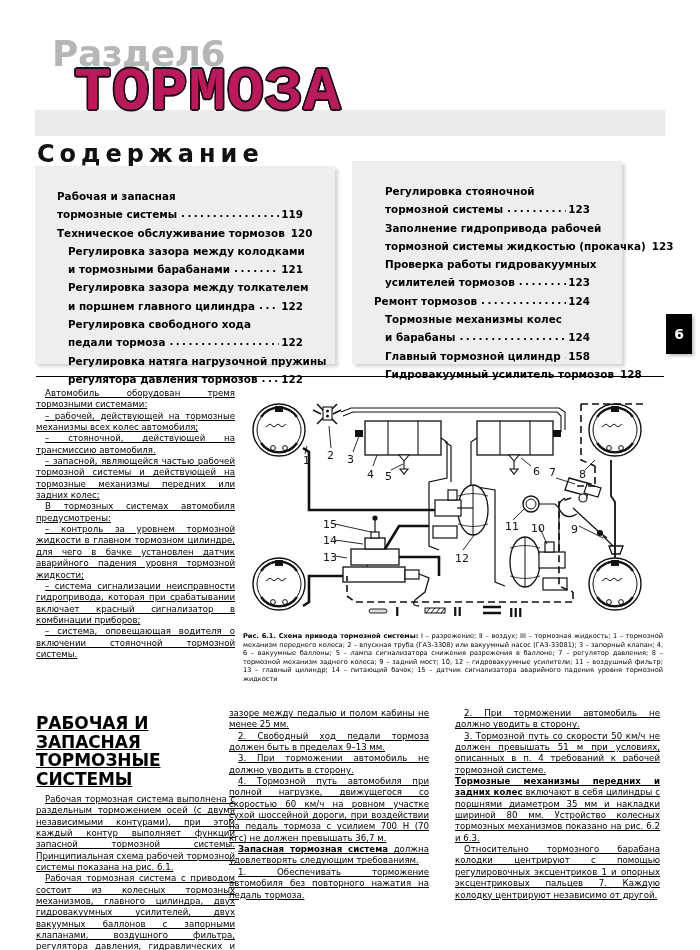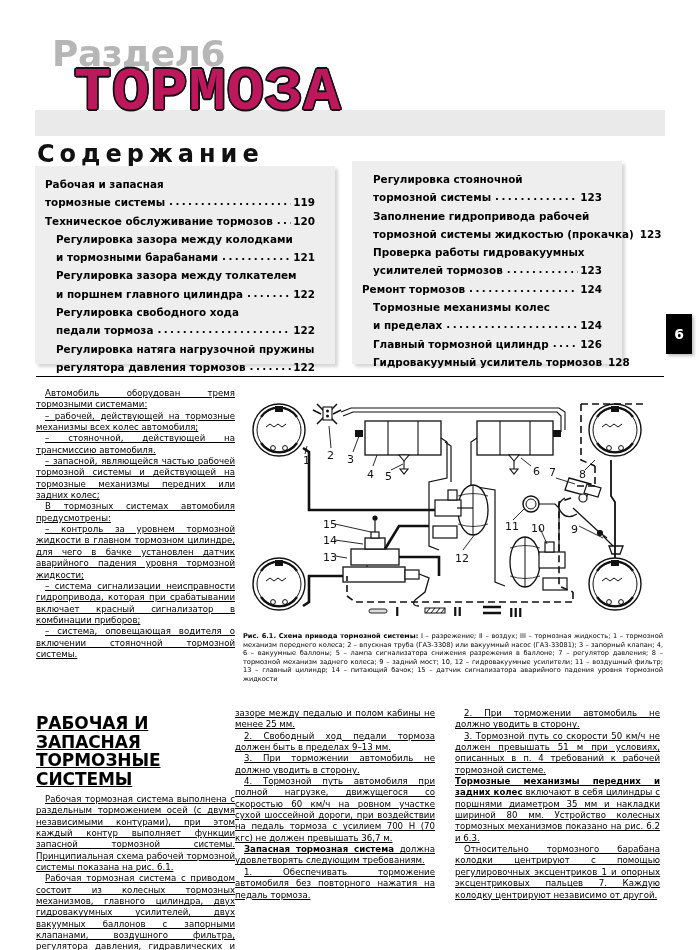--- a/index.html
+++ b/index.html
@@ -74,21 +74,21 @@
     color: #111;
   }
   .toc-panel {
     position: absolute;
     background: #eeeeee;
     box-shadow: 3px 3px 3px rgba(0,0,0,0.16);
   }
   #toc-left  { left: 35px;  top: 166px; width: 300px; height: 198px; }
   #toc-right { left: 352px; top: 161px; width: 270px; height: 203px; }
 
-  .toc-list { list-style: none; margin: 4px; padding: 5px 16px 0 6px; }
+  .toc-list { list-style: none; margin: 16px; padding: 5px 16px 0 6px; }
   .toc-row {
     display: flex;
     align-items: baseline;
     font-size: 10.4px;
     font-weight: bold;
     color: #000;
     line-height: 18.3px;
     white-space: nowrap;
   }
   .toc-row.indent { padding-left: 11px; }
@@ -130,21 +130,21 @@
     line-height: 11.35px;
     text-align: justify;
     color: #000;
   }
   .col p { margin: 0; text-indent: 9px; text-decoration: underline; }
   .col p.noind { text-indent: 0; }
   .col p.dash  { text-indent: 9px; }
 
   #col-left-top  { left: 36px; top: 388px; width: 199px; }
   #col-left-bot  { left: 36px; top: 705px; width: 199px; }
-  #col-mid-bot   { left: 235px; top: 708px; width: 200px; }
+  #col-mid-bot   { left: 229px; top: 708px; width: 200px; }
   #col-right-bot { left: 455px; top: 708px; width: 205px; }
 
   .run-head {
     font-size: 17px;
     font-weight: bold;
     line-height: 18.5px;
     letter-spacing: -0.1px;
     margin: 9px 0 6px 0;
     text-indent: 0;
     text-align: left;
@@ -272,28 +272,28 @@
     </li>
     <li class="toc-row">
       <span class="toc-text">Ремонт тормозов</span>
       <span class="toc-dots"></span>
       <span class="toc-page">124</span>
     </li>
     <li class="toc-row indent">
       <span class="toc-text">Тормозные механизмы колес</span>
     </li>
     <li class="toc-row indent">
-      <span class="toc-text">и пределах</span>
+      <span class="toc-text">и барабаны</span>
       <span class="toc-dots"></span>
       <span class="toc-page">124</span>
     </li>
     <li class="toc-row indent">
       <span class="toc-text">Главный тормозной цилиндр</span>
       <span class="toc-dots"></span>
-      <span class="toc-page">126</span>
+      <span class="toc-page">158</span>
     </li>
     <li class="toc-row indent">
       <span class="toc-text">Гидровакуумный усилитель тормозов</span>
       <span class="toc-dots"></span>
       <span class="toc-page">128</span>
     </li>
   </ul>
 </div>
 
 <div id="section-tab">6</div>

